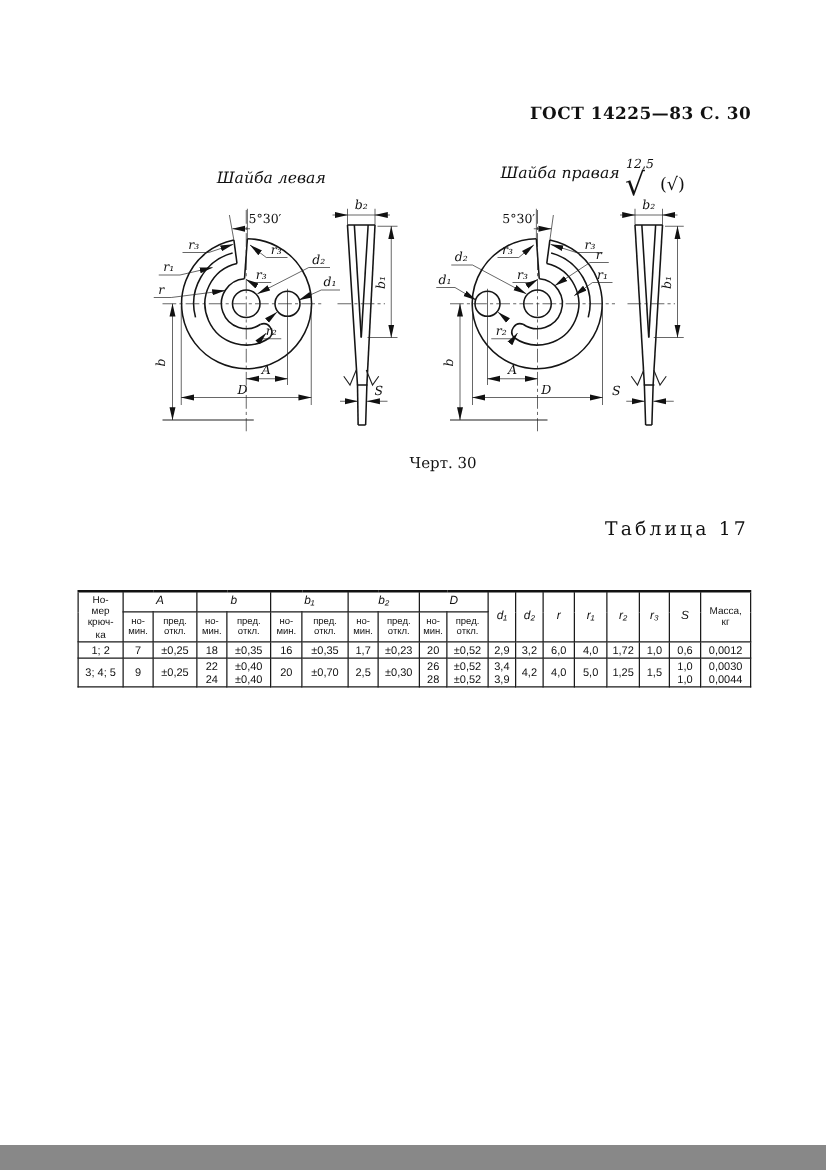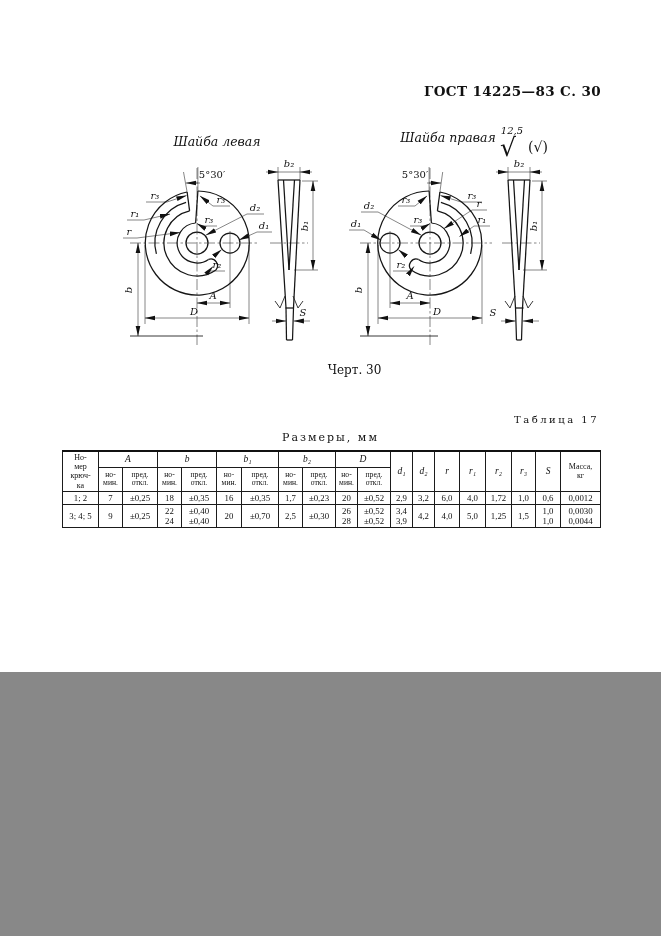--- a/index.html
+++ b/index.html
@@ -1,30 +1,30 @@
 <!DOCTYPE html>
 <html><head>
 <meta charset="utf-8">
 <style>
   html,body{margin:0;padding:0;background:#888;}
   .page{
-    position:relative;width:661px;height:672px;background:#ffffff;
+    position:relative;width:661px;height:916px;background:#ffffff;
     font-family:"DejaVu Serif",serif;color:#111;overflow:hidden;margin:0 auto;
   }
   .hdr{
     position:absolute;top:83px;right:60px;font-size:13.5px;font-weight:bold;
     letter-spacing:.4px;white-space:nowrap;
   }
   .fig-wrap{position:absolute;left:60px;top:118px;width:540px;height:240px;}
   .caption{position:absolute;top:363px;left:0;width:661px;text-align:center;font-size:12px;padding-left:24px;}
-  .tbl-num{position:absolute;top:414px;right:62px;font-size:10px;letter-spacing:2.5px;}
+  .tbl-num{position:absolute;top:414px;right:62px;font-size:15px;letter-spacing:2.5px;}
   .units{position:absolute;top:431px;left:0;width:661px;text-align:center;font-size:11px;letter-spacing:2px;}
   table.tbl{
-    position:absolute;left:62px;top:450px;width:537px;border-collapse:collapse;
-    table-layout:fixed;font-family:Liberation Serif, serif;
+    position:absolute;left:62px;top:472px;width:537px;border-collapse:collapse;
+    table-layout:fixed;font-family:Liberation Sans, sans-serif;
   }
   table.tbl th,table.tbl td{
     border:1px solid #1b1b1b;text-align:center;vertical-align:middle;
     padding:1px 0;white-space:pre-line;font-weight:normal;line-height:1.15;
   }
   table.tbl{border-top:2.2px solid #111;}
   th.hook{font-size:8px;}
   th.grp{font-size:9.5px;font-style:italic;}
   th.grp.ru{font-style:normal;font-size:8px;margin-top:48px;}
   th.sub{font-size:7.6px;}
@@ -238,21 +238,20 @@
       <text x="452" y="16" font-size="10" class="it" text-anchor="middle">12,5</text>
       <text x="440" y="38" font-size="25">√</text>
       <text x="468" y="34" font-size="14">(√)</text>
     </g>
   </svg>
   </div>
 
   <div class="caption">Черт. 30</div>
 
   <div class="tbl-num">Таблица 17</div>
-  <div class="units">Размеры, мм</div>
 
   <table class="tbl">
     <colgroup>
       <col style="width:36px">
         <col style="width:24px">
         <col style="width:35px">
       <col style="width:24px">
         <col style="width:35px">
         <col style="width:25px">
       <col style="width:37px">

